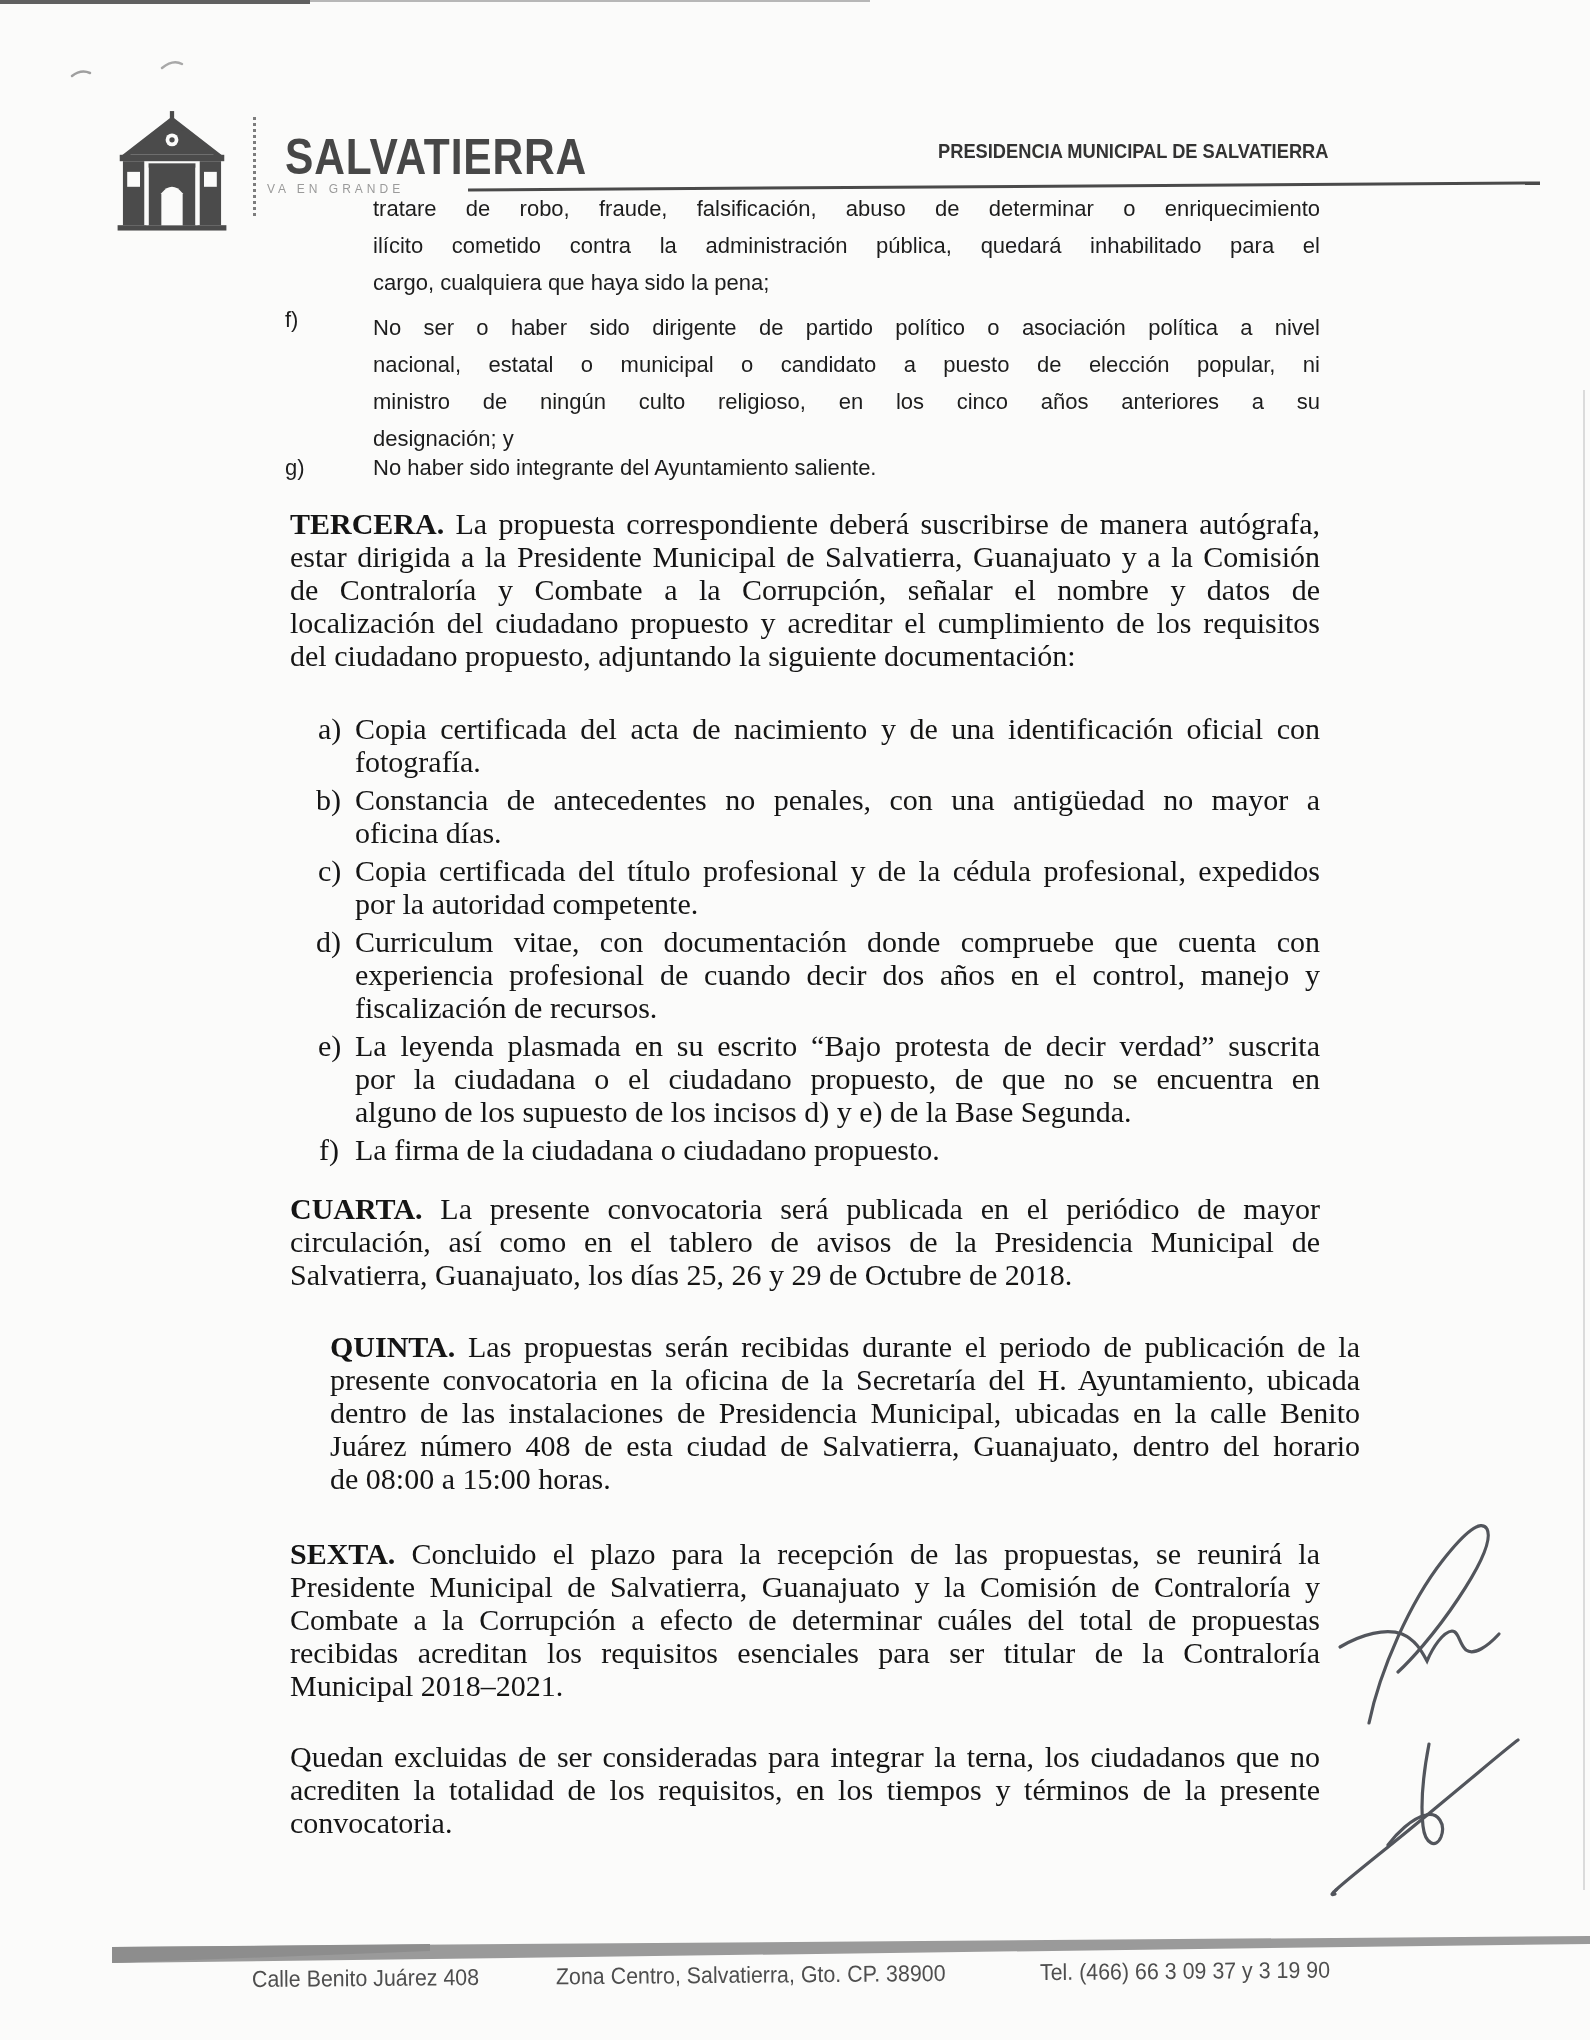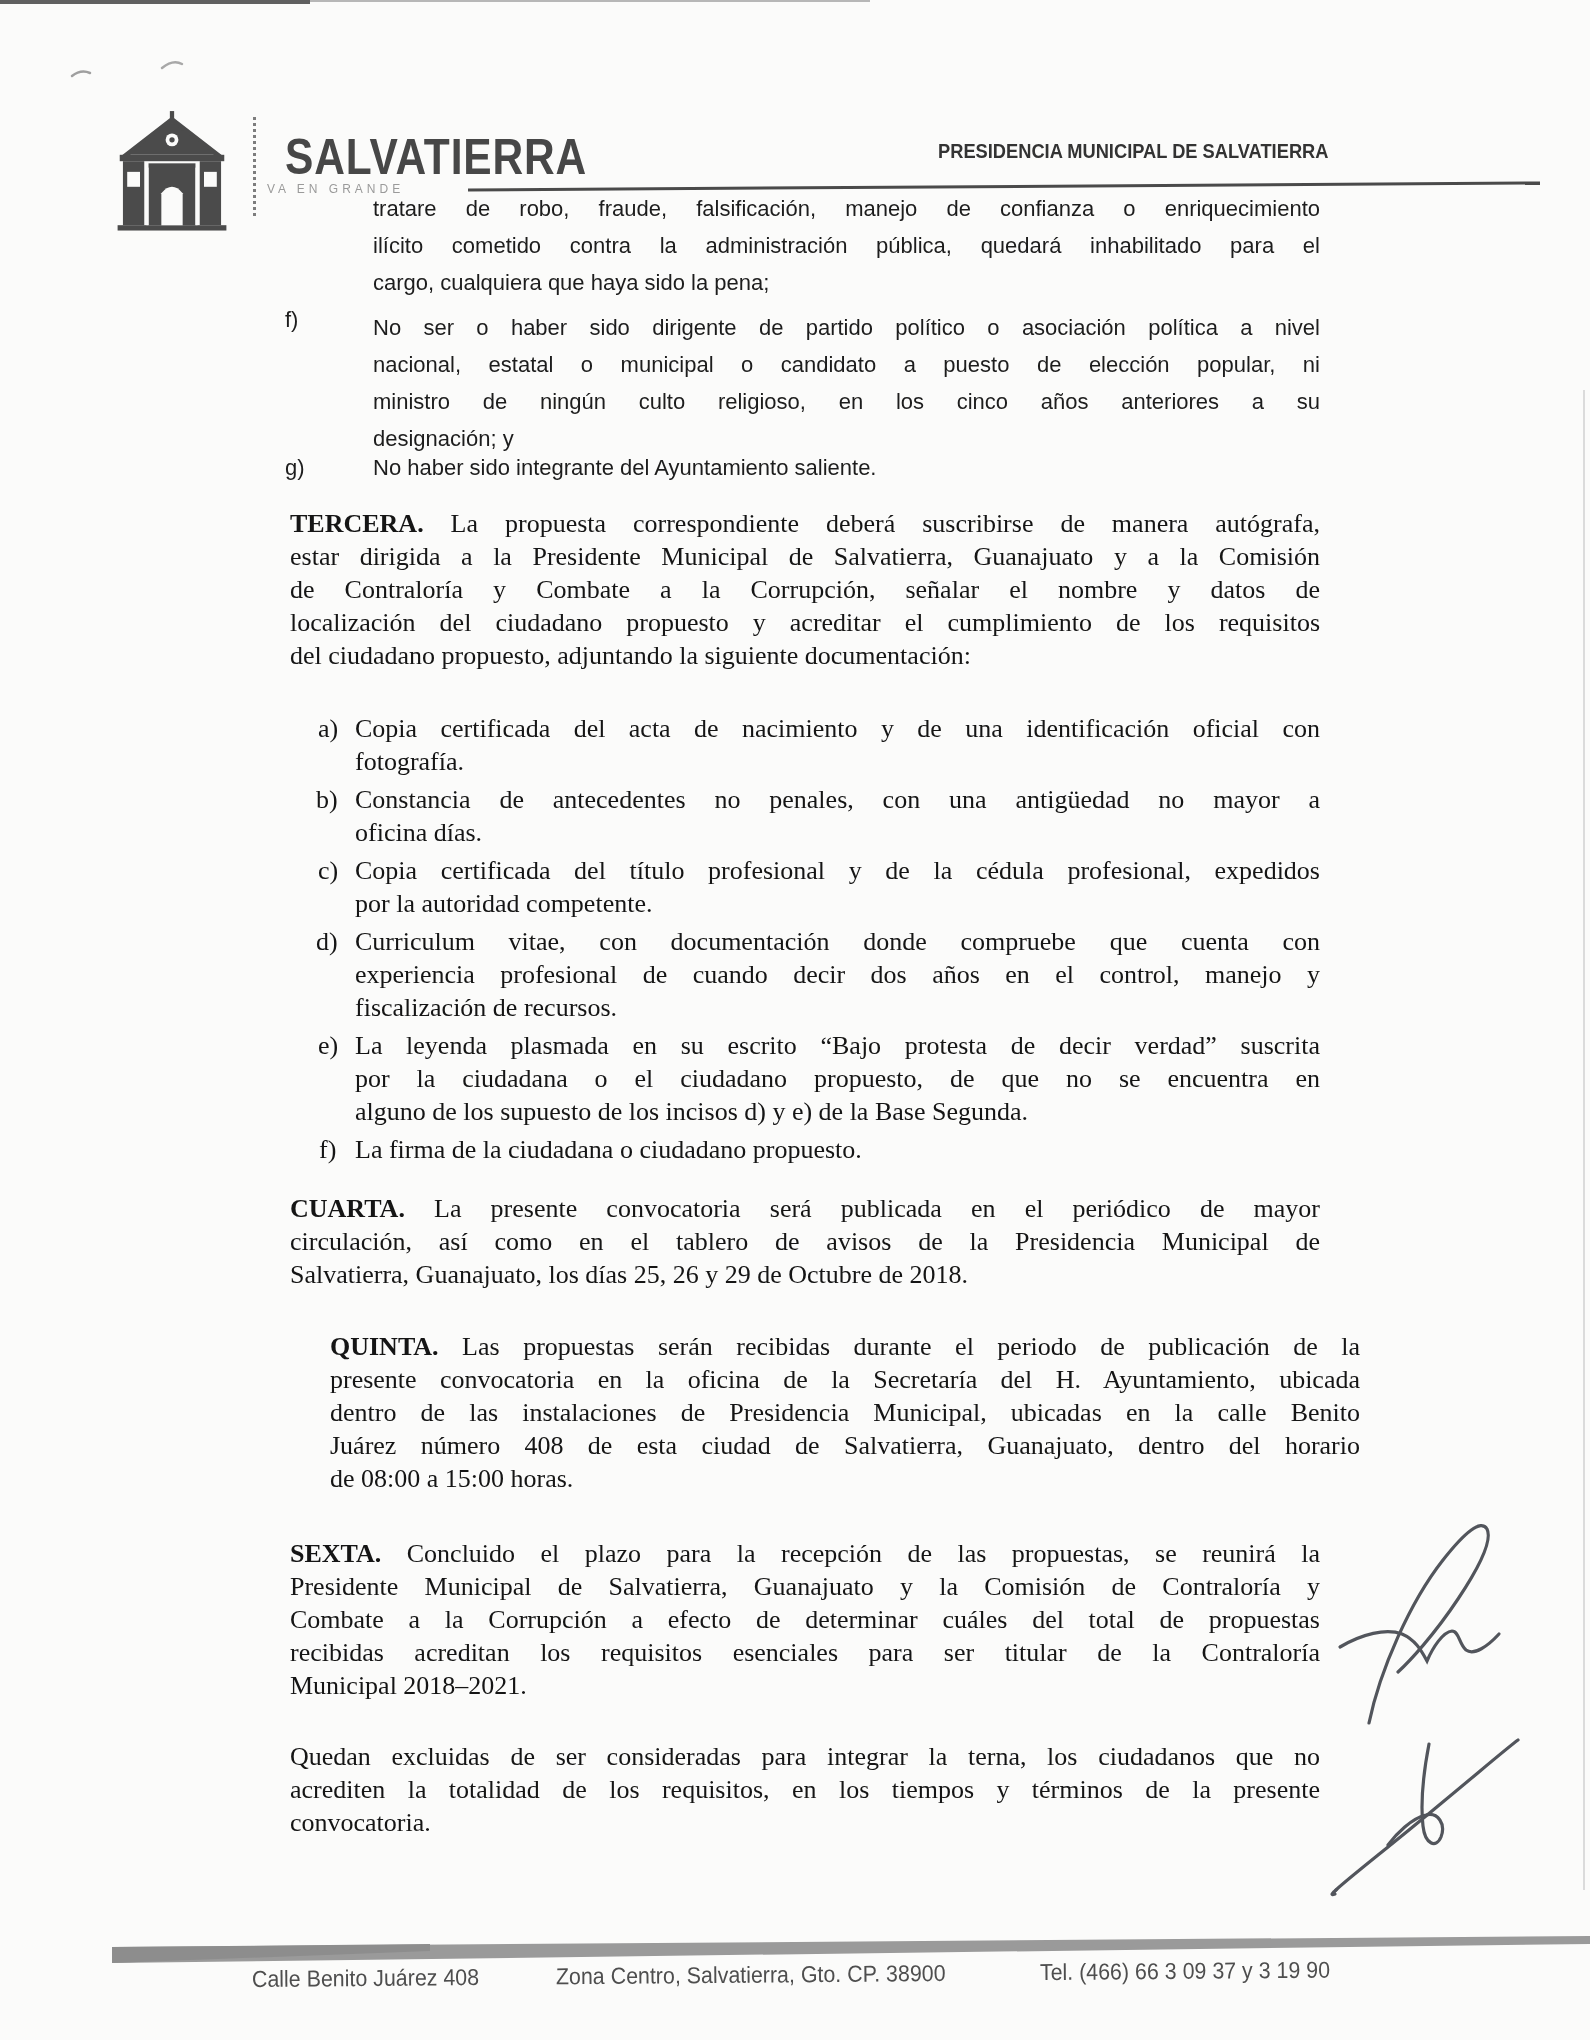--- a/index.html
+++ b/index.html
@@ -36,21 +36,21 @@
     position:absolute;left:938px;top:139px;width:420px;
     font-family:"Liberation Sans",sans-serif;
     font-weight:700;font-size:21px;color:#333;
     transform:scaleX(.87);transform-origin:left top;
     white-space:nowrap;
   }
   .hdr-rule{position:absolute;left:0;top:0;width:1590px;height:240px;pointer-events:none;}
   
   .para{position:absolute;}
   .sans{font-family:"Liberation Sans",sans-serif;font-size:22px;line-height:37px;color:#1d1d1d;}
-  .serif{font-family:"Liberation Serif",serif;font-size:26px;line-height:33px;color:#151515;}
+  .serif{font-family:"Liberation Serif",serif;font-size:30px;line-height:33px;color:#151515;}
   .ln{text-align:justify;text-align-last:justify;}
   .ln.last{text-align-last:left;}
   .ln b{font-weight:700;}
   .marker{position:absolute;white-space:nowrap;}
   
   .edge-top-a{position:absolute;left:0;top:0;width:310px;height:4px;background:#606060;}
   .edge-top-b{position:absolute;left:310px;top:0;width:560px;height:2px;background:#b7b7b7;}
   .edge-right{position:absolute;left:1583px;top:390px;width:2px;height:1500px;background:#d3d3d3;opacity:.8;}
   .pencil{position:absolute;left:0;top:0;width:300px;height:120px;pointer-events:none;}
   
@@ -105,21 +105,21 @@
   </div>
   <div class="hdr-divider"></div>
   <div class="brand">SALVATIERRA</div>
   <div class="tagline">VA EN GRANDE</div>
   <div class="hdr-title">PRESIDENCIA MUNICIPAL DE SALVATIERRA</div>
   <svg class="hdr-rule" viewBox="0 0 1590 240">
     <line x1="468" y1="190" x2="1540" y2="183" stroke="#4a4a4a" stroke-width="3"></line>
   </svg>
 
   <div class="para sans" style="left:373px;top:190px;width:947px;">
-      <div class="ln">tratare de robo, fraude, falsificación, manejo de confianza o enriquecimiento</div>
+      <div class="ln">tratare de robo, fraude, falsificación, abuso de determinar o enriquecimiento</div>
       <div class="ln">ilícito cometido contra la administración pública, quedará inhabilitado para el</div>
       <div class="ln last">cargo, cualquiera que haya sido la pena;</div>
     </div>
 
   <span class="marker sans" style="left:285px;top:301px;">f)</span>
   <div class="para sans" style="left:373px;top:301px;width:947px;margin-top:8px;">
       <div class="ln">No ser o haber sido dirigente de partido político o asociación política a nivel</div>
       <div class="ln">nacional, estatal o municipal o candidato a puesto de elección popular, ni</div>
       <div class="ln">ministro de ningún culto religioso, en los cinco años anteriores a su</div>
       <div class="ln last">designación; y</div>

